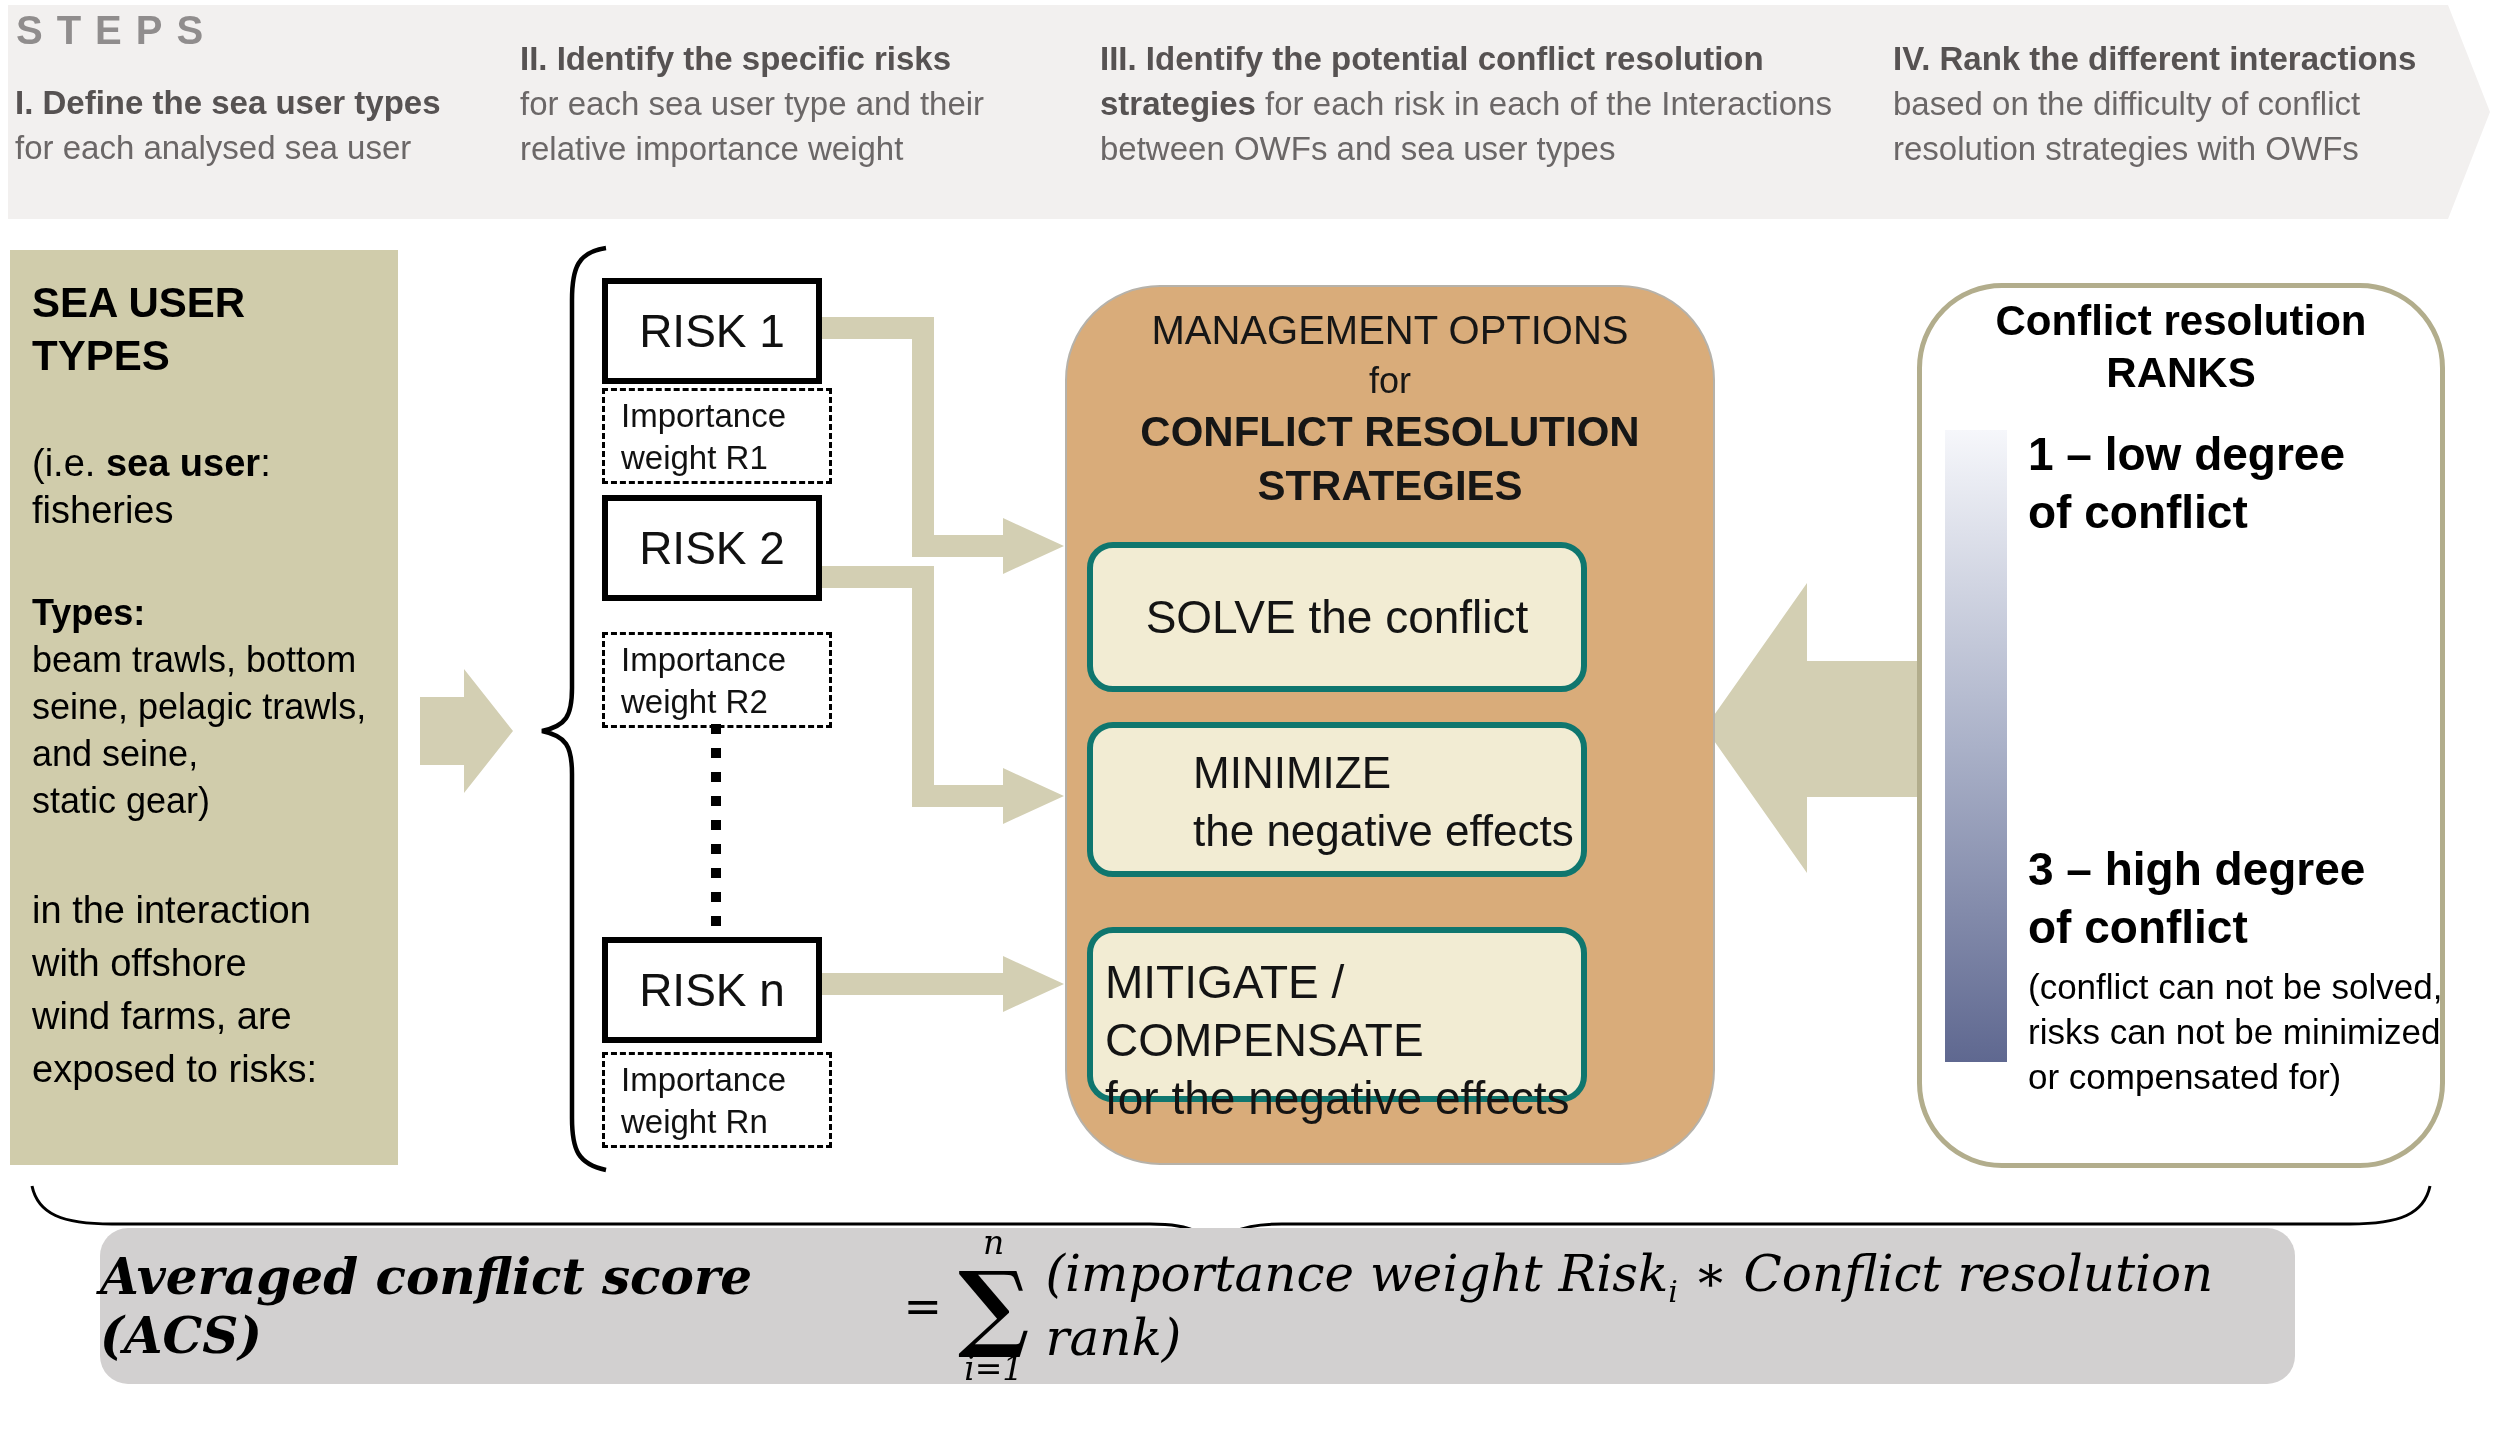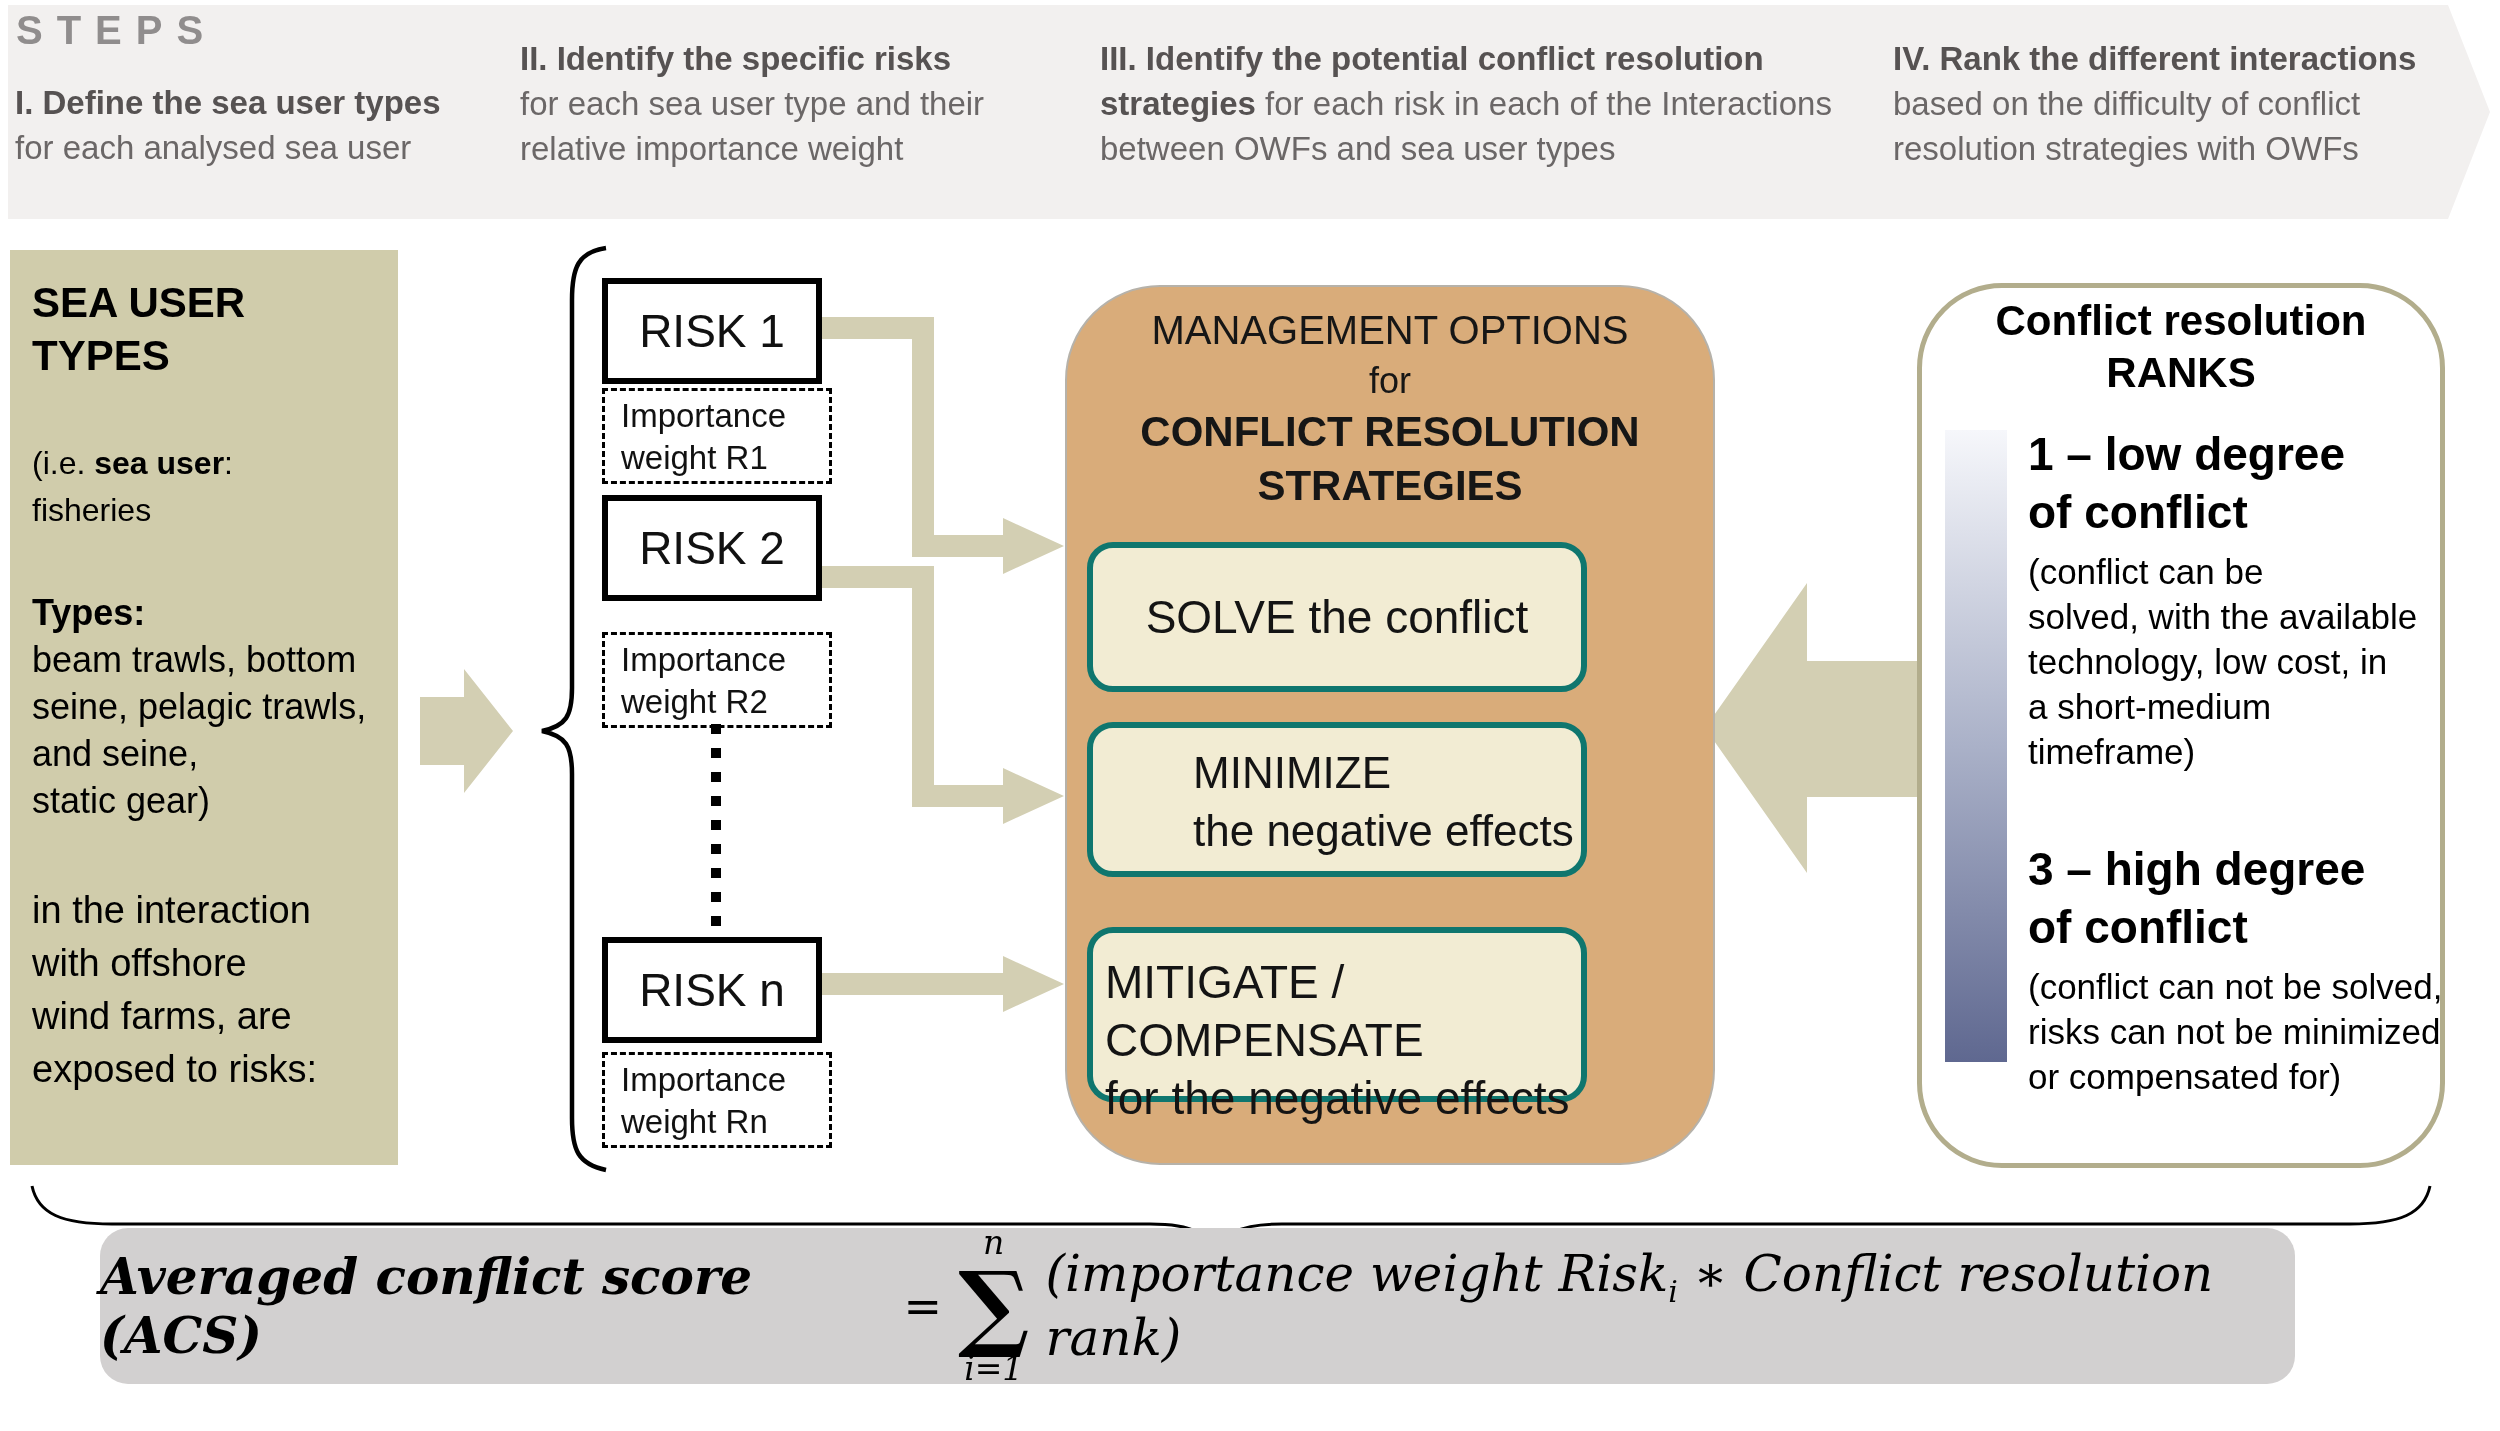--- a/index.html
+++ b/index.html
@@ -17,21 +17,21 @@
   .step .blk{display:block;}
   .step1{left:15px;top:80px;width:500px;}
   .step2{left:520px;top:36px;width:565px;}
   .step3{left:1100px;top:36px;width:762px;}
   .step4{left:1893px;top:36px;width:560px;}
 
   
   .sea-box{left:10px;top:250px;width:388px;height:915px;background:#d0ccab;
            padding:26px 0 0 22px;box-sizing:border-box;color:#000;}
   .sea-title{font-size:42px;font-weight:bold;line-height:53px;}
-  .sea-intro{margin-top:58px;font-size:32px;line-height:47px;}
+  .sea-intro{margin-top:58px;font-size:38px;line-height:47px;}
   .sea-types{margin-top:55px;font-size:36px;line-height:47px;}
   .sea-closing{margin-top:60px;font-size:38px;line-height:53px;}
 
   
   .risk-box{position:absolute;left:602px;width:220px;height:106px;background:#fff;
             border:6px solid #000;box-sizing:border-box;display:flex;align-items:center;
             justify-content:center;font-size:46px;color:#111;}
   .weight-box{position:absolute;left:602px;width:230px;height:96px;border:3px dashed #000;
               box-sizing:border-box;padding:4px 0 0 16px;font-size:33px;line-height:42px;color:#111;}
 
@@ -187,27 +187,20 @@
   <div class="abs ranks-title">
     <div>Conflict resolution</div>
     <div>RANKS</div>
   </div>
   <div class="abs grad-bar"></div>
   <div class="rank-block rank-low">
     <div class="rank-head">
       <div>1 – low degree</div>
       <div>of conflict</div>
     </div>
-    <div class="rank-detail">
-      <div>(conflict can be</div>
-      <div>solved, with the available</div>
-      <div>technology, low cost, in</div>
-      <div>a short-medium</div>
-      <div>timeframe)</div>
-    </div>
   </div>
   <div class="rank-block rank-high">
     <div class="rank-head">
       <div>3 – high degree</div>
       <div>of conflict</div>
     </div>
     <div class="rank-detail">
       <div>(conflict can not be solved,</div>
       <div>risks can not be minimized</div>
       <div>or compensated for)</div>

